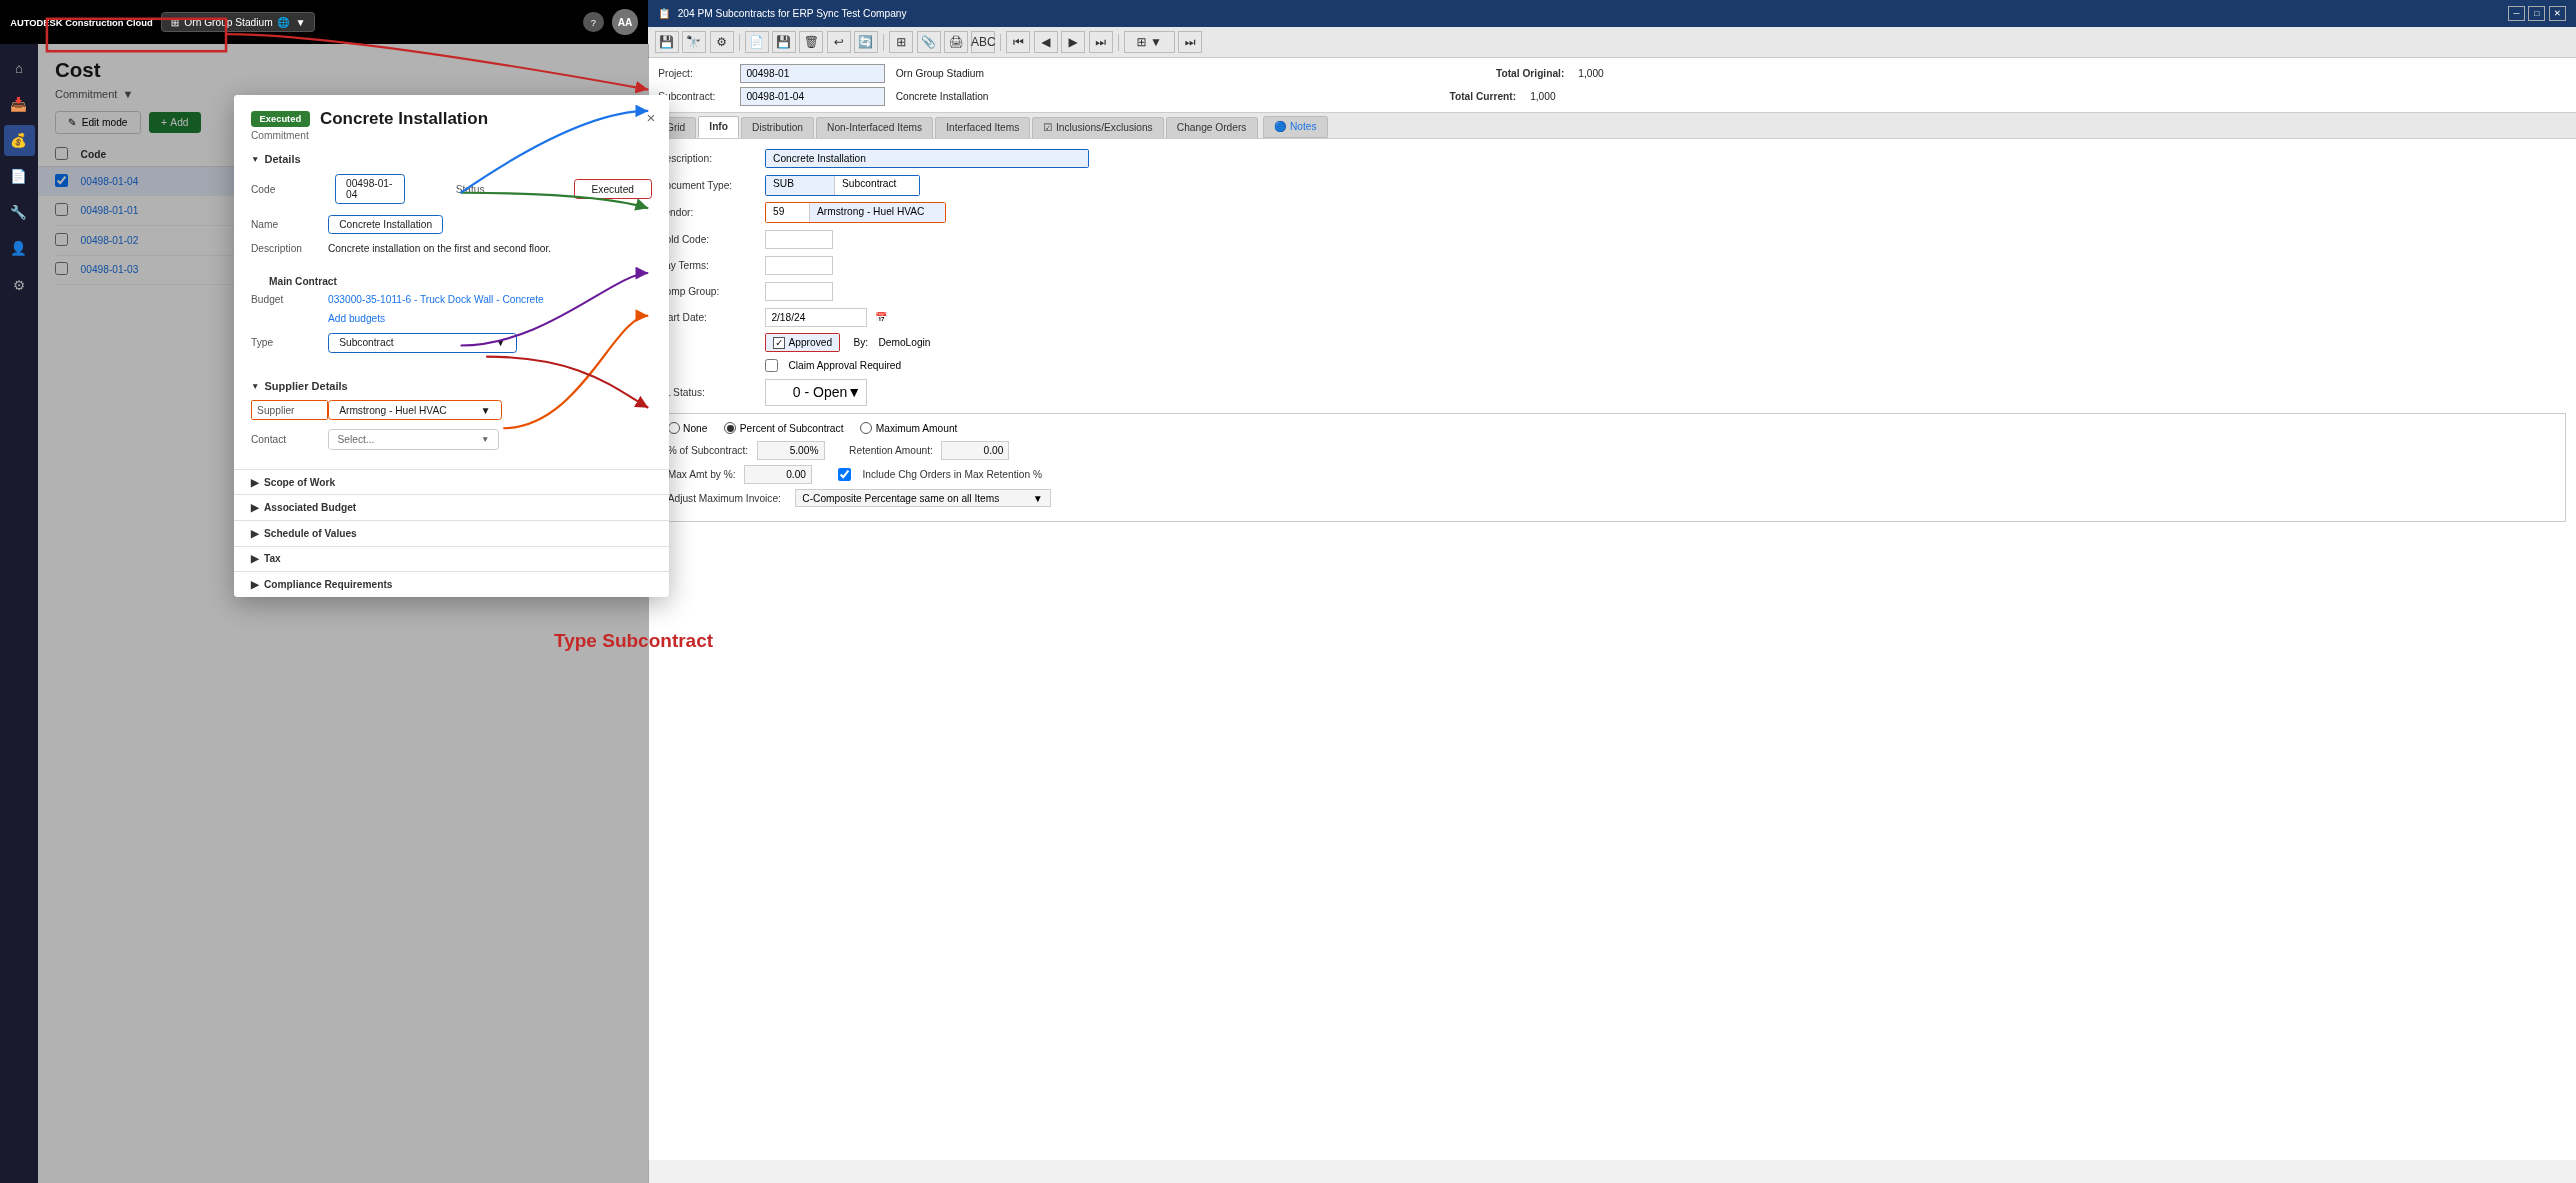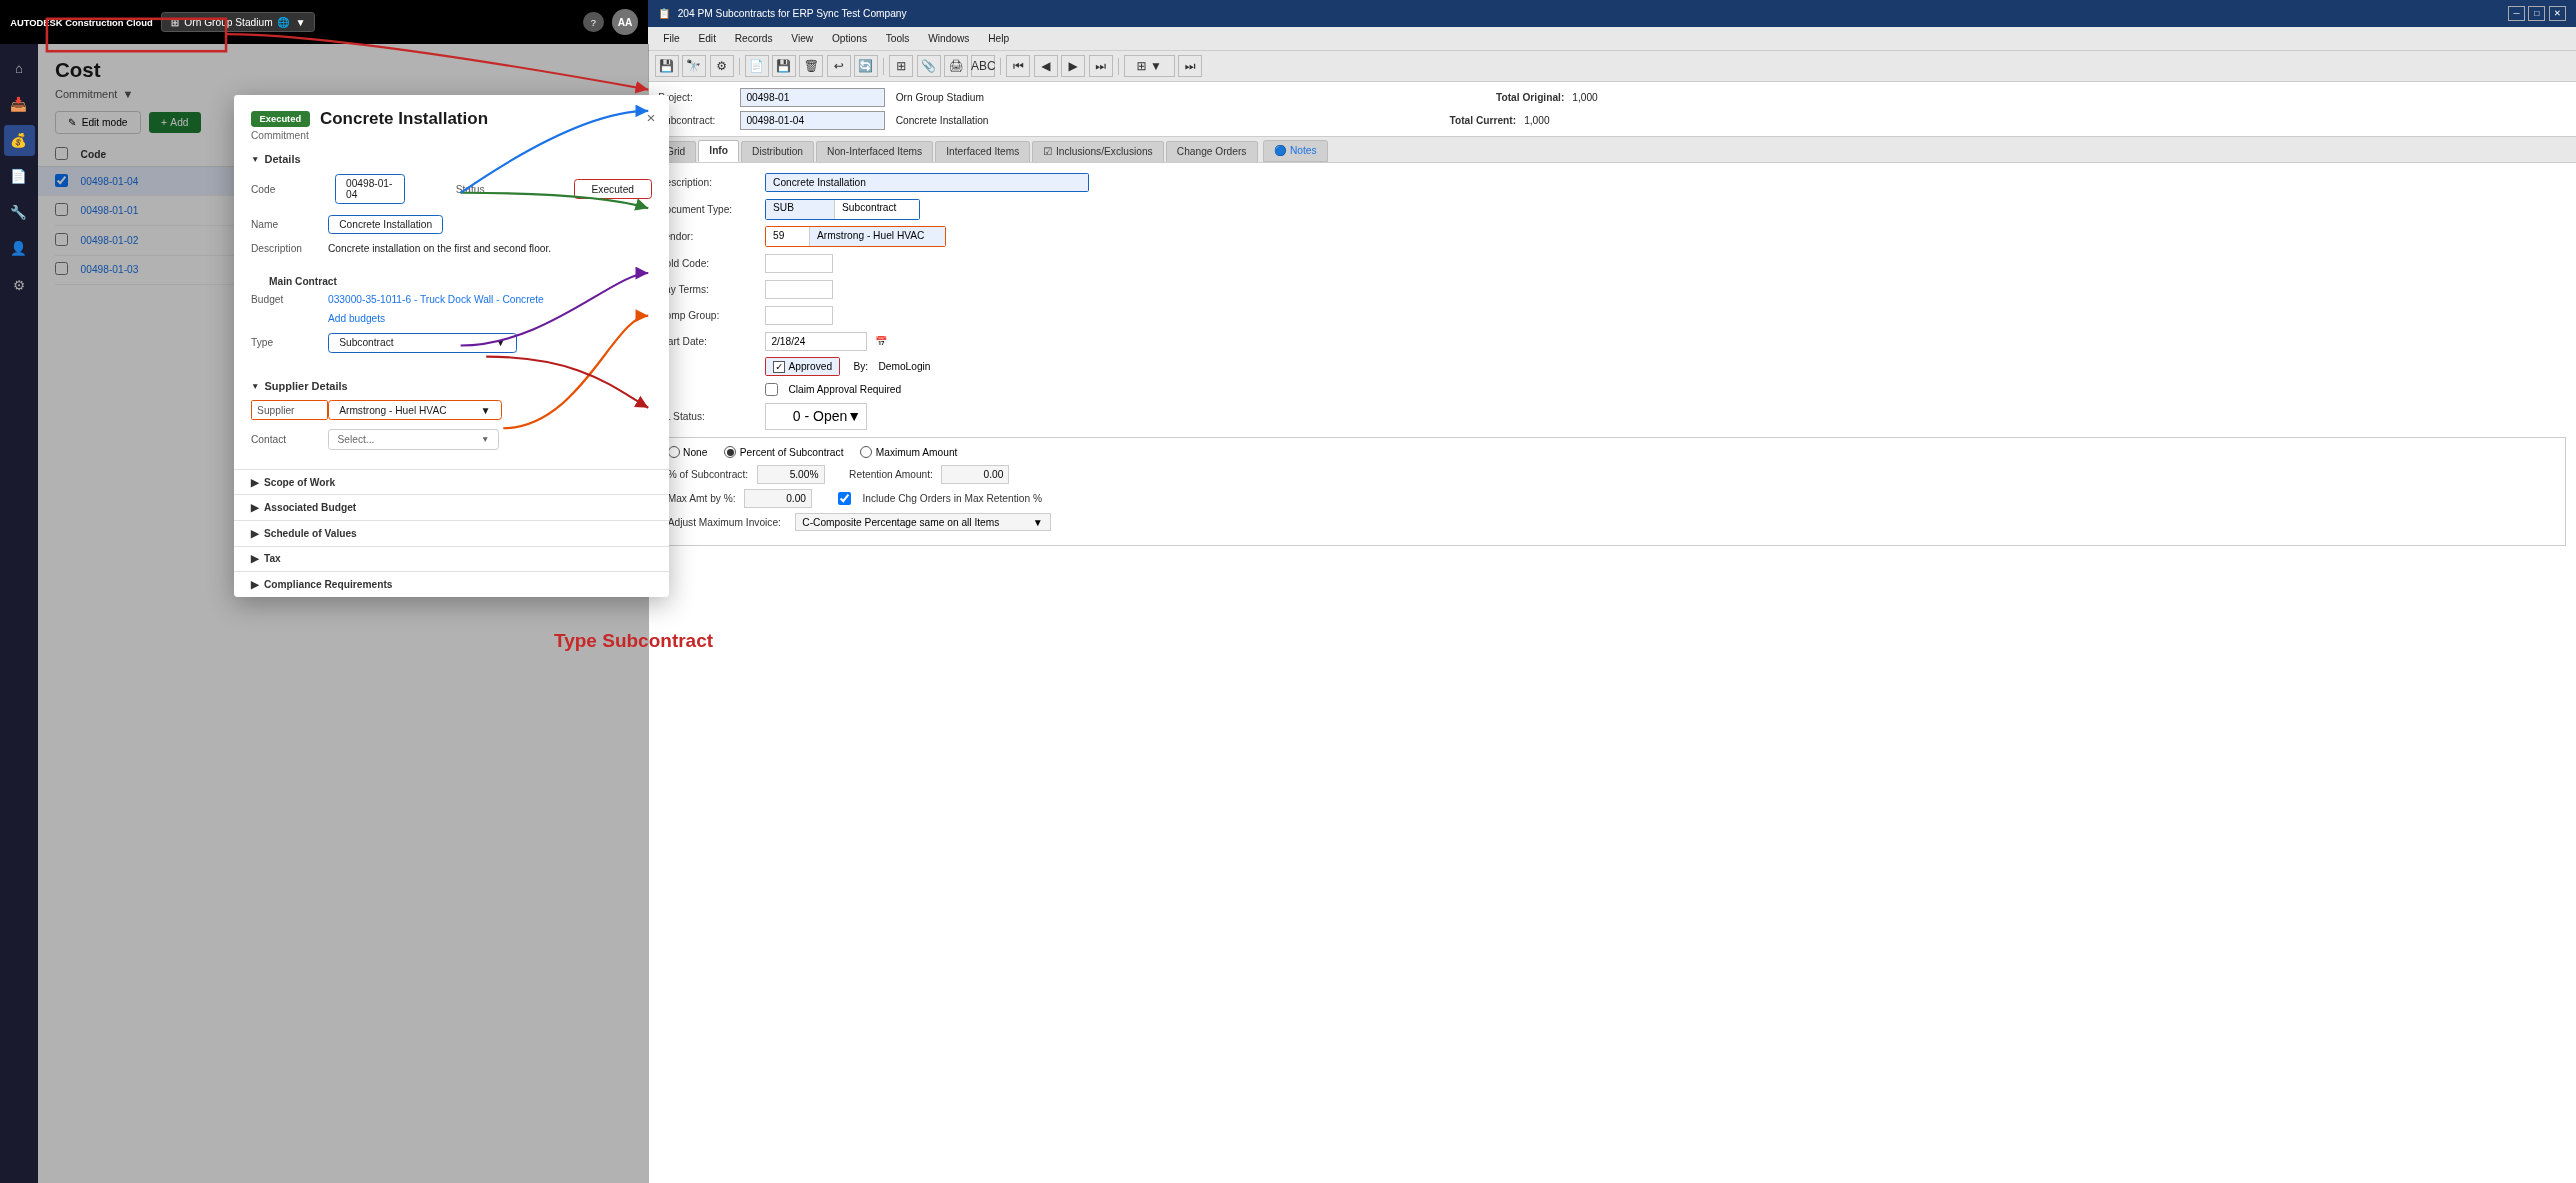--- a/index.html
+++ b/index.html
@@ -475,21 +475,21 @@
       background: #e8f0fe;
       border: 0.9px solid #999;
     }
     .erp-field-name {
       font-size: 10.2px;
       color: #1a1a1a;
       padding-left: 5.1px;
     }
     .erp-total-row {
       display: flex;
-      gap: 8px;
+      gap: 14px;
       font-size: 10.2px;
     }
     .erp-total-label { color: #333; font-weight: bold; }
     .erp-total-value { color: #1a1a1a; }
 
     
     .erp-tabs {
       height: 25.6px;
       background: #e8e8e8;
       display: flex;
@@ -898,30 +898,20 @@
       <span>📋</span>
       <span>204 PM Subcontracts for ERP Sync Test Company</span>
     </div>
     <div class="window-controls">
       <button class="win-btn">─</button>
       <button class="win-btn">□</button>
       <button class="win-btn">✕</button>
     </div>
   </div>
 
-  <div class="menu-bar">
-    <span class="menu-item">File</span>
-    <span class="menu-item">Edit</span>
-    <span class="menu-item">Records</span>
-    <span class="menu-item">View</span>
-    <span class="menu-item">Options</span>
-    <span class="menu-item">Tools</span>
-    <span class="menu-item">Windows</span>
-    <span class="menu-item">Help</span>
-  </div>
 
   <div class="erp-toolbar">
     <button class="erp-tool-btn">💾</button>
     <button class="erp-tool-btn">🔭</button>
     <button class="erp-tool-btn">⚙</button>
     <div class="erp-tool-separator"></div>
     <button class="erp-tool-btn">📄</button>
     <button class="erp-tool-btn">💾</button>
     <button class="erp-tool-btn">🗑</button>
     <button class="erp-tool-btn">↩</button>

